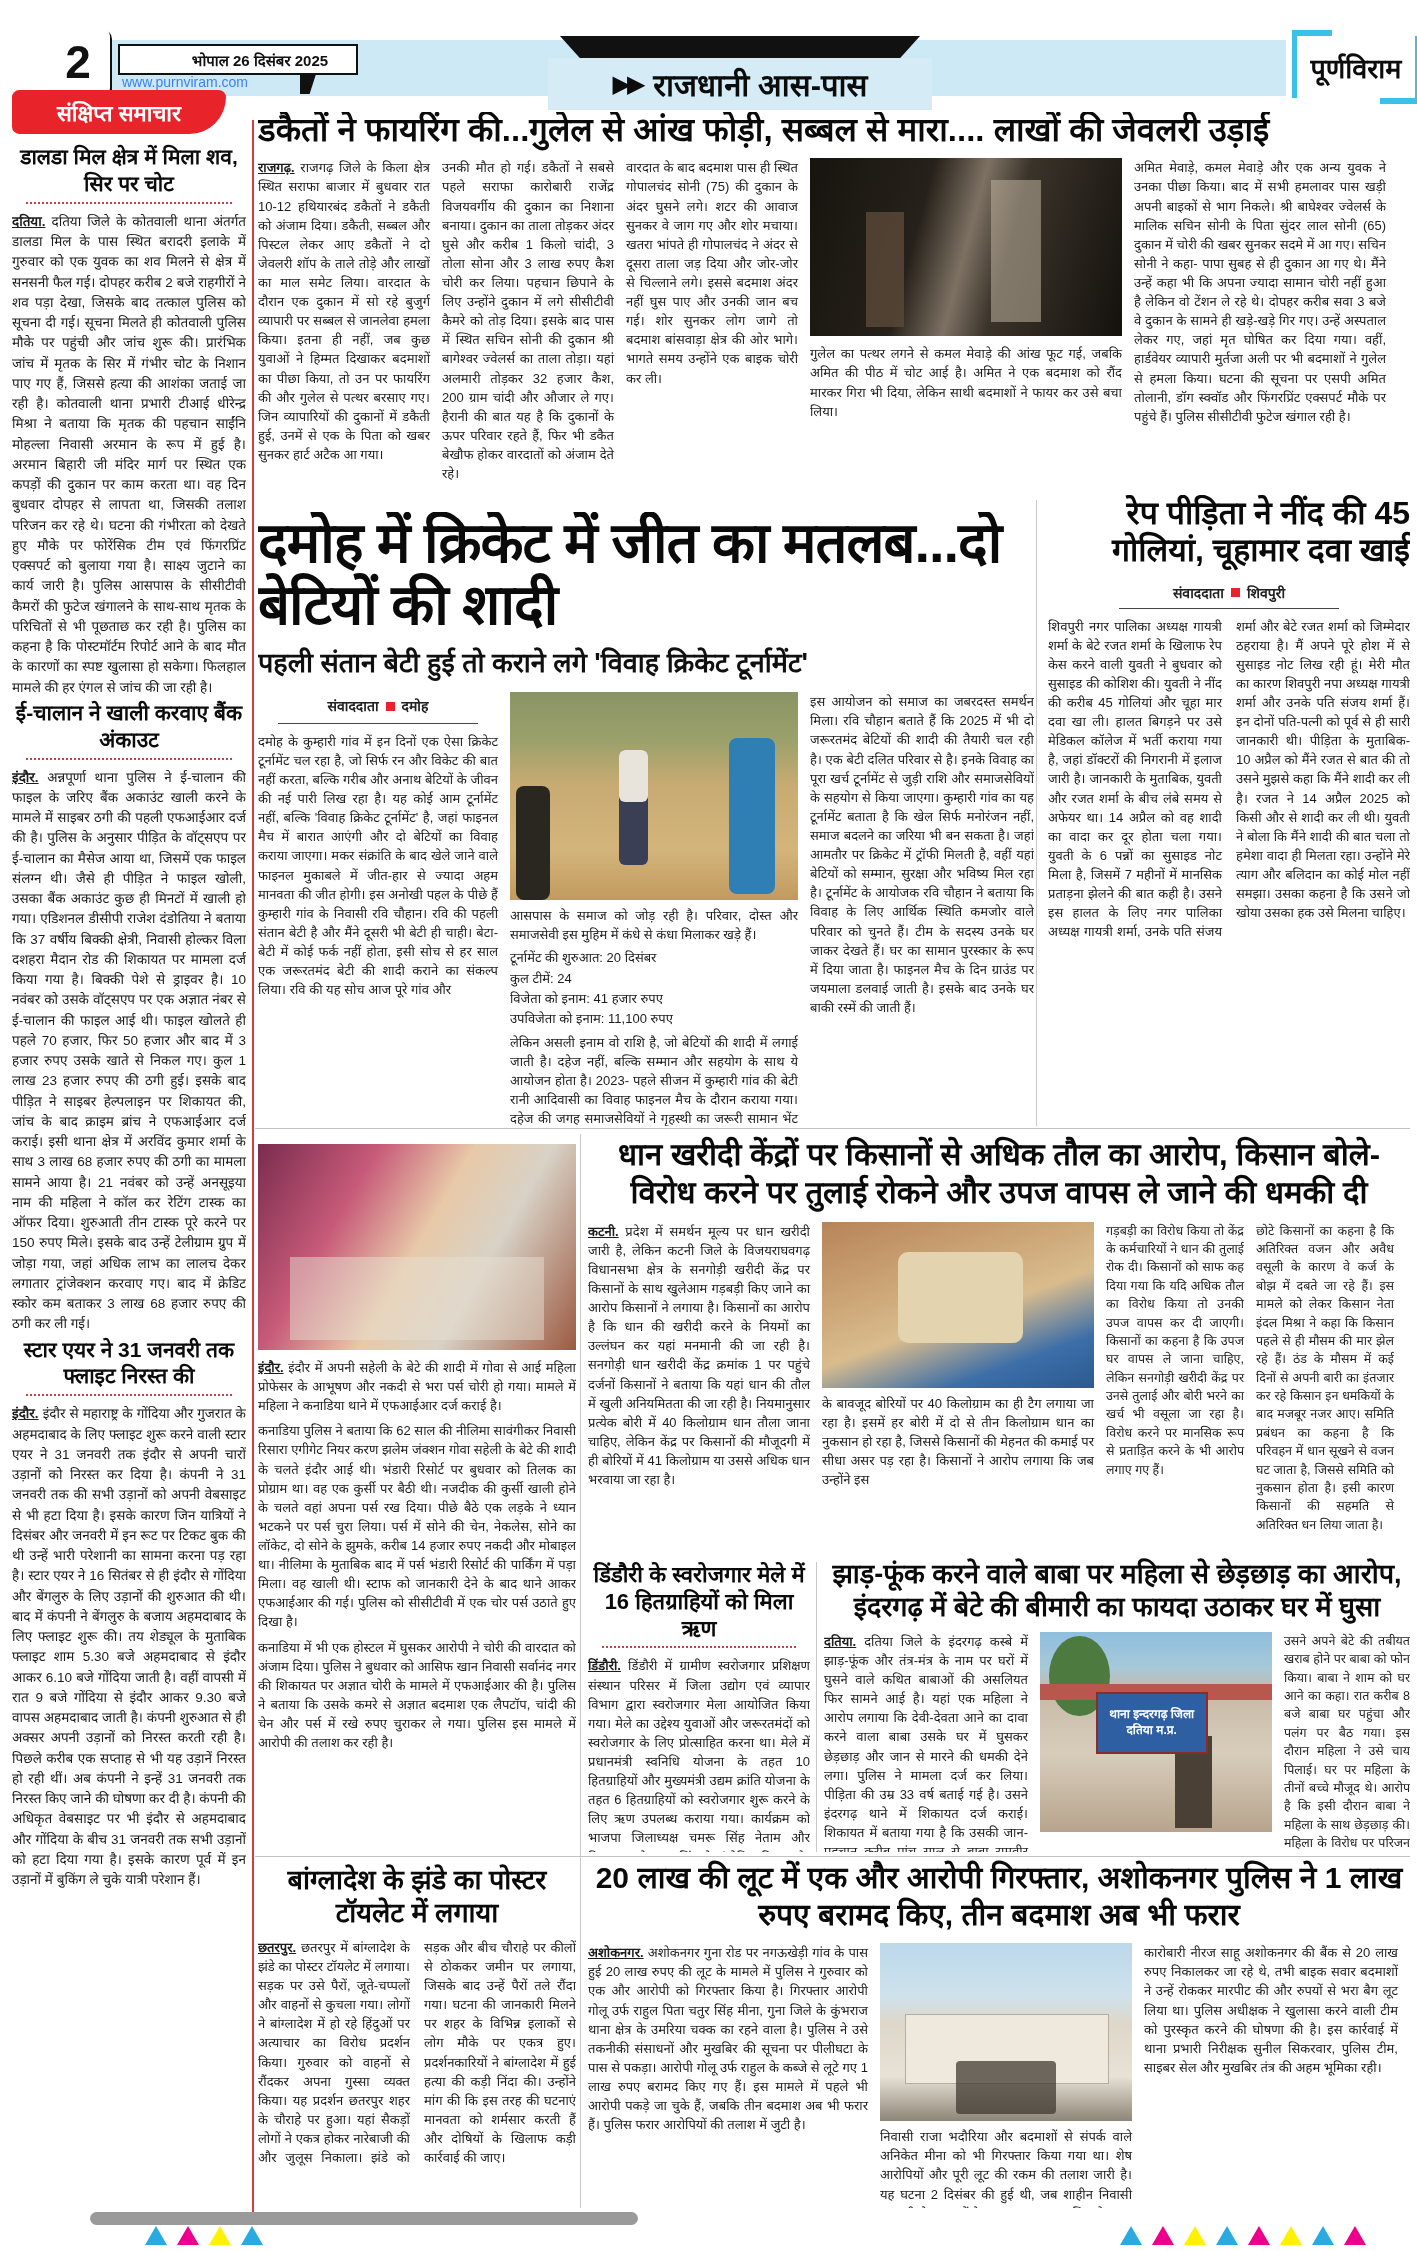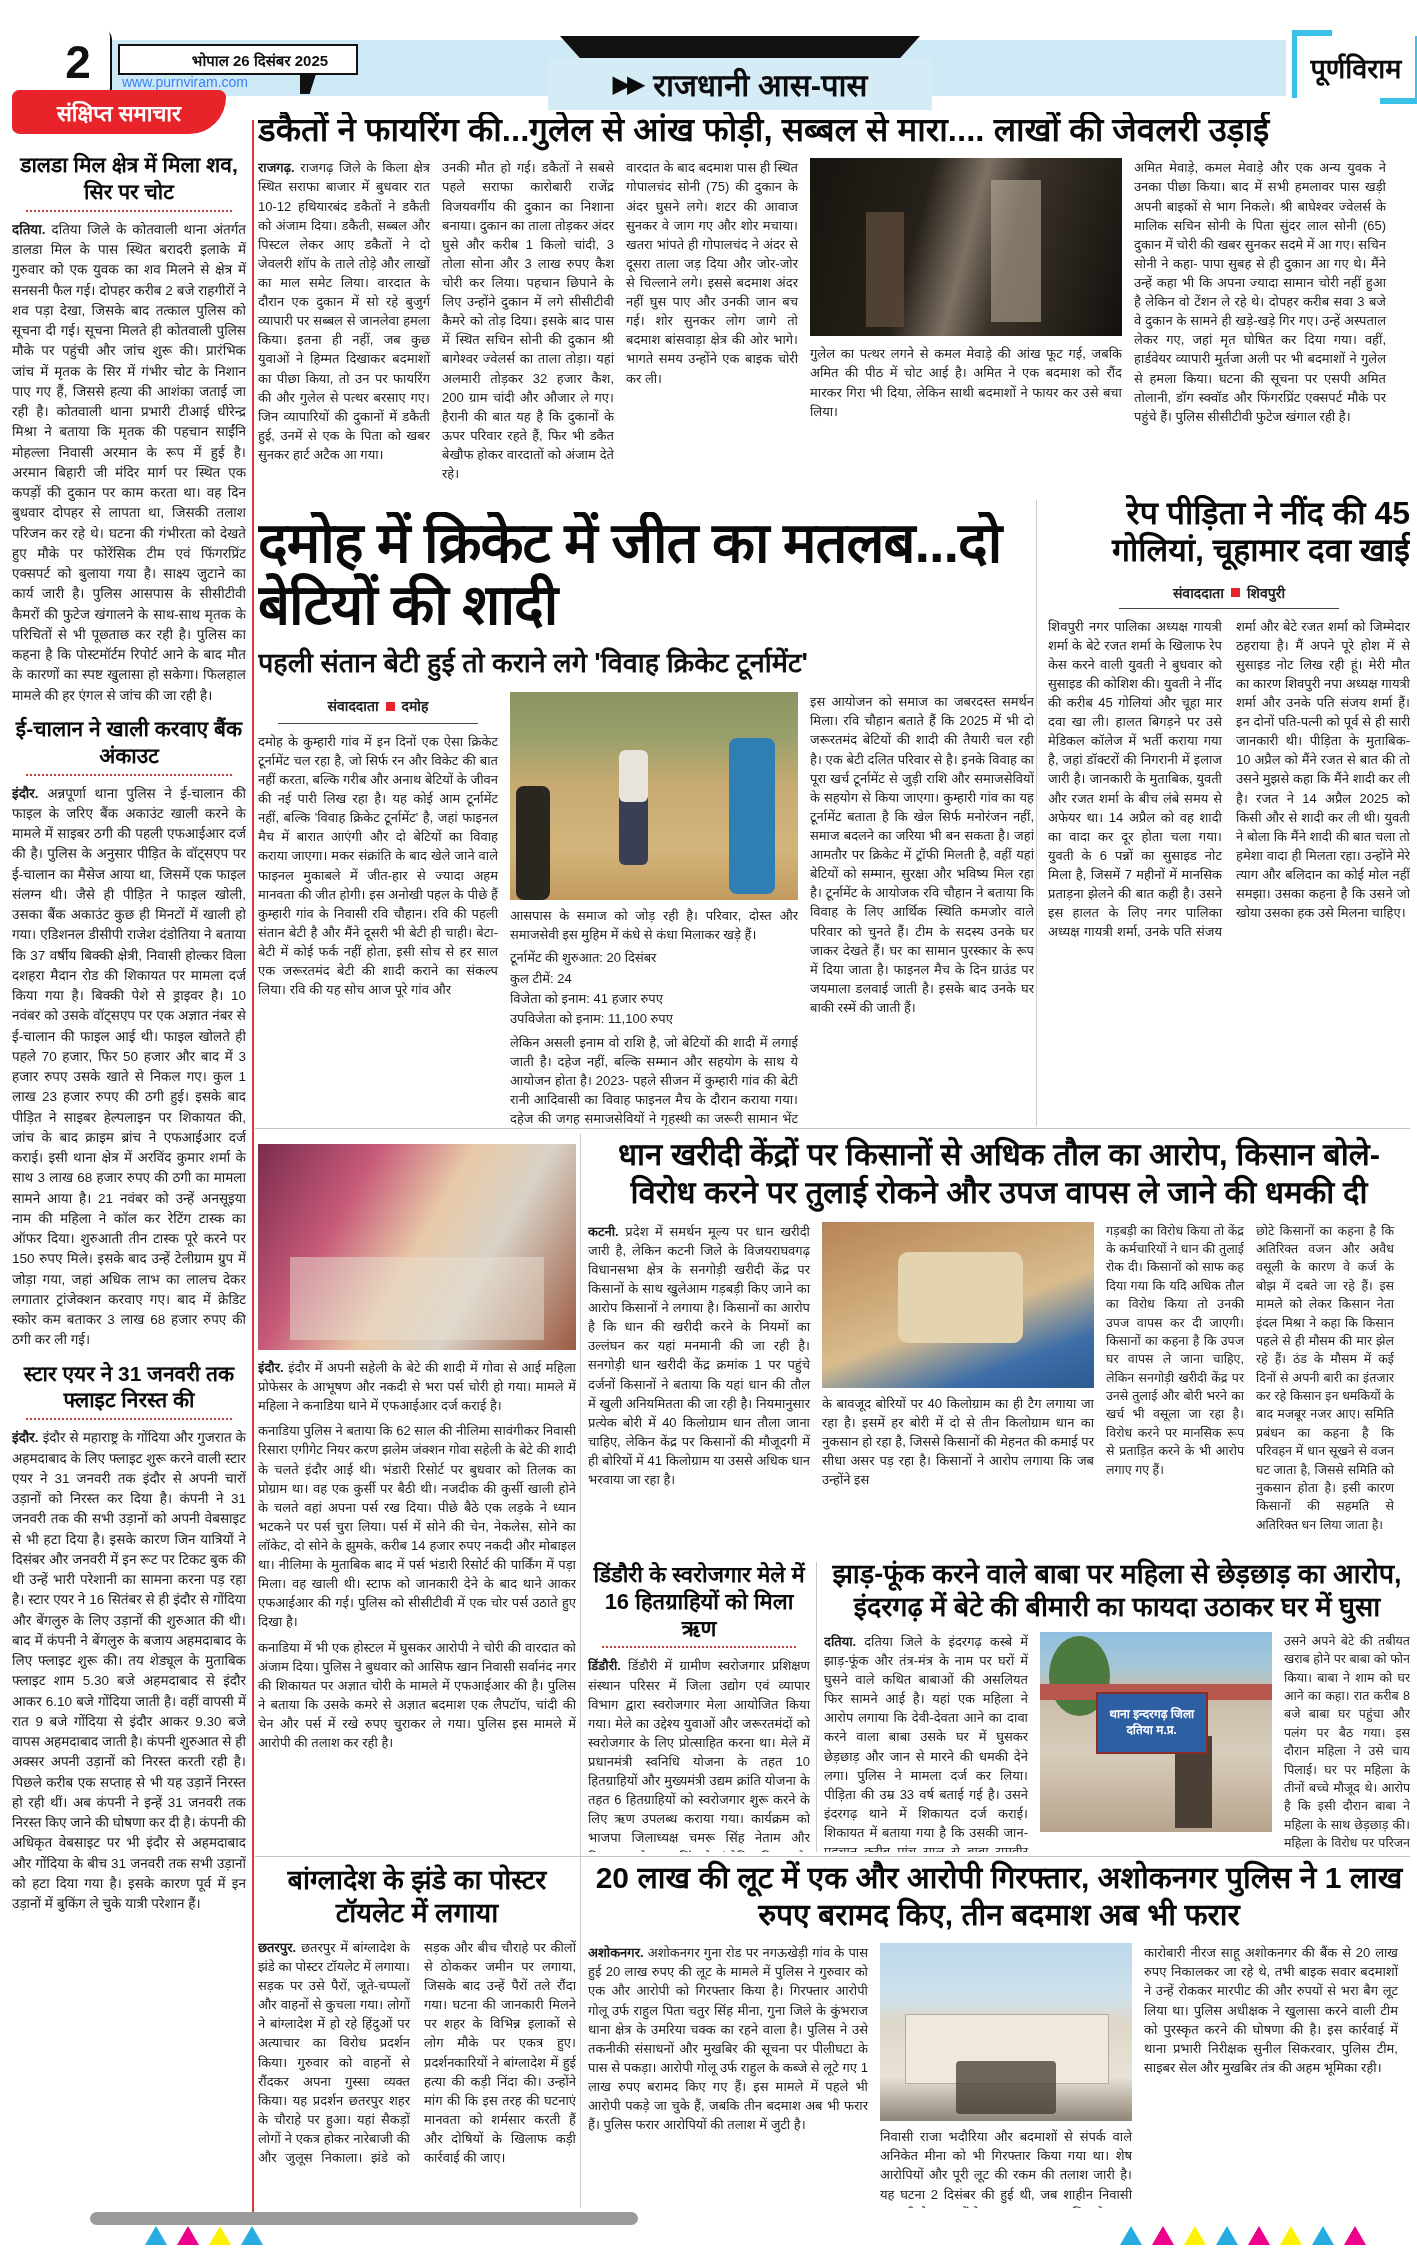--- a/index.html
+++ b/index.html
@@ -25,28 +25,28 @@
                 border-left:5px solid #39c1e8;border-right:5px solid #39c1e8;
                 display:flex;align-items:center;justify-content:center;}
   .masthead-box:before{content:"";position:absolute;left:-5px;top:-6px;width:40px;height:6px;background:#39c1e8;}
   .masthead-box:after{content:"";position:absolute;right:-5px;bottom:-6px;width:40px;height:6px;background:#39c1e8;}
   .masthead{font-size:27px;font-weight:700;color:#0c0c0c;}
   
   .brief-badge{left:12px;top:90px;width:214px;height:44px;background:#e8232a;
                border-radius:8px 8px 40px 8px;display:flex;align-items:center;justify-content:center;}
   .brief-badge span{color:#fff;font-size:22px;font-weight:700;}
   .sidebar{left:12px;top:142px;width:234px;height:2070px;overflow:hidden;}
-  .sb-hl{font-size:21px;font-weight:700;text-align:center;line-height:1.28;color:#0c0c0c;margin:10px 2px 4px;}
+  .sb-hl{font-size:21px;font-weight:700;text-align:center;line-height:1.28;color:#0c0c0c;margin:2px 2px 4px;}
   .dotted{border-top:2px dotted #b44;margin:4px 14px 8px;}
   .sb-body{font-size:13.5px;line-height:1.5;text-align:justify;}
   .red-vrule{left:252px;top:120px;width:2px;height:2092px;background:#d93a3a;}
   .vrule{background:#c9c9c9;width:1px;}
   .hrule{background:#c2c2c2;height:1px;}
   
-  .dl{font-weight:700;}
+  .dl{font-weight:700;text-decoration:underline;}
   .body-txt{font-size:13px;line-height:1.47;text-align:justify;color:#1c1c1c;}
   .cols{display:flex;gap:12px;}
   .hl-top{font-size:33px;font-weight:700;color:#0a0a0a;line-height:1.1;}
   .hl-main{font-size:56px;font-weight:700;color:#0a0a0a;line-height:1.1;letter-spacing:-1px;}
   .subhead{font-size:27px;font-weight:700;color:#101010;margin-top:8px;}
   .byline{font-size:14px;font-weight:700;color:#222;display:flex;align-items:center;justify-content:center;
           gap:7px;padding:4px 0 6px;border-bottom:1.5px solid #444;margin-bottom:8px;}
   .byline .sq{width:9px;height:9px;background:#e8232a;display:inline-block;}
   .hl-c{font-weight:700;color:#0a0a0a;text-align:center;line-height:1.22;}
   .photo{position:relative;overflow:hidden;}

